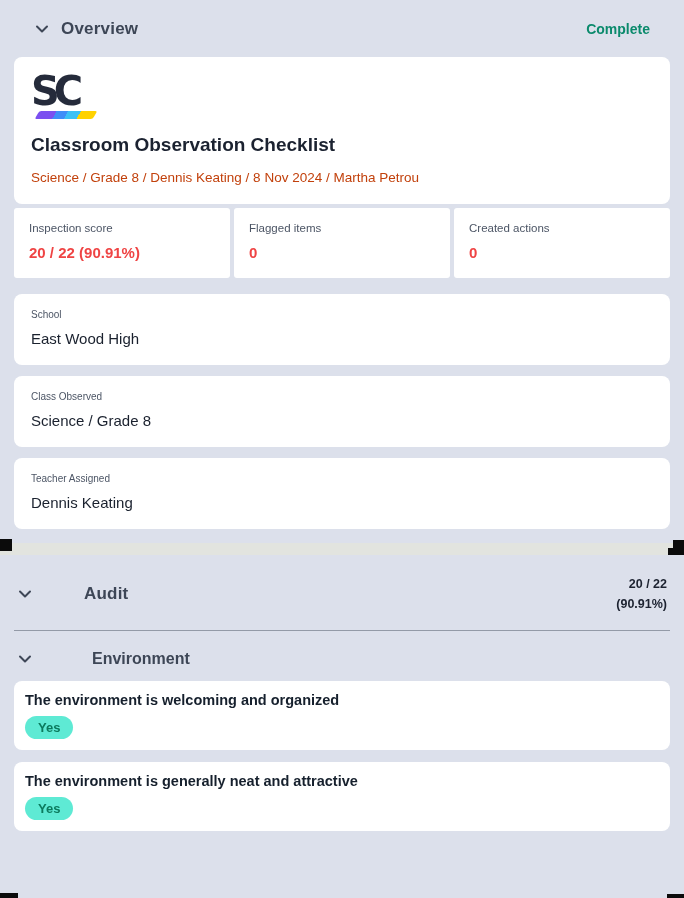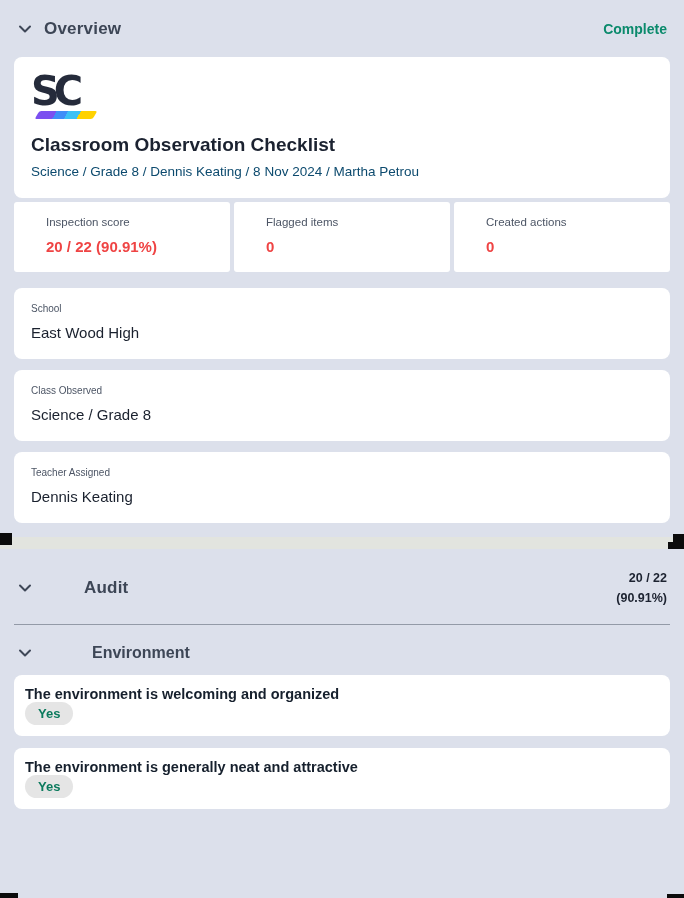--- a/index.html
+++ b/index.html
@@ -7,21 +7,21 @@
   body {
     background:#dce0eb;
     font-family:"Liberation Sans", sans-serif;
     position:relative;
     overflow:hidden;
     color:#1b2230;
   }
   
   .sec-header {
     display:flex; align-items:center;
-    height:57px; padding:0 17px;
+    height:57px; padding:0 34px;
   }
   .chev { width:16px; height:16px; flex:0 0 16px; display:block; cursor:pointer; }
   .sec-title {
     margin-left:11px;
     font-size:17px; font-weight:700; color:#3d4656;
     letter-spacing:.2px;
   }
   .complete-link {
     margin-left:auto;
     color:#0b8a6c; font-size:14px; font-weight:700;
@@ -42,24 +42,24 @@
     width:58px; height:8px; margin:1px 0 0 6px;
     transform:skewX(-30deg);
     border-radius:2px;
     background:linear-gradient(90deg,
       #7b50f0 0%, #7b50f0 30%,
       #3f8ef8 30%, #3f8ef8 50%,
       #3cc1f5 50%, #3cc1f5 72%,
       #ffd200 72%, #ffd200 100%);
   }
   .doc-title { margin-top:15px; font-size:19px; font-weight:700; color:#1b2230; }
-  .doc-subtitle { margin-top:8px; font-size:13.5px; color:#0c4a6e; }
+  .doc-subtitle { margin-top:14px; font-size:13.5px; color:#c2410c; }
   
   .stats-row { display:flex; gap:4px; margin:4px 14px 0; }
-  .stat-box { flex:1; background:#fff; border-radius:3px; padding:14px 32px 17px; }
+  .stat-box { flex:1; background:#fff; border-radius:3px; padding:14px 15px 17px; }
   .stat-label { font-size:11.5px; color:#4c5565; }
   .stat-value { margin-top:10px; font-size:15px; font-weight:700; color:#ef4444; }
   
   .field-card {
     margin:11px 14px 0; background:#fff; border-radius:8px;
     padding:15px 17px 18px;
   }
   .field-card.first { margin-top:16px; }
   .field-label { font-size:10px; color:#4c5565; }
   .field-value { margin-top:10px; font-size:15px; color:#1a212e; }
@@ -72,22 +72,22 @@
   
   .audit-header { display:flex; align-items:center; padding:12px 17px 8px; min-height:48px;gap:40px; }
   .audit-score { margin-left:auto; text-align:right; font-size:12.5px; font-weight:600; color:#1c2230; line-height:1.6; }
   .audit-divider { height:1px; background:#939aa7; margin:8px 14px 0; }
   .env-header { display:flex; align-items:center; padding:19px 17px 13px;gap:48px; }
   .env-title { margin-left:11px; font-size:16px; font-weight:700; color:#3d4656; }
   
   .question-card { margin:0 14px 12px; background:#fff; border-radius:8px; padding:11px; }
   .q-text { font-size:14.5px; font-weight:700; color:#16202d; }
   .q-badge {
-    display:inline-block; margin-top:0;
-    background:#e5e5e5; color:#0b7a5d;
+    display:inline-block; margin-top:8px;
+    background:#5eead4; color:#0b7a5d;
     font-size:13px; font-weight:600;
     padding:4px 13px; border-radius:13px;
   }
   
   .bm-left { position:absolute; bottom:0; left:0; width:18px; height:5px; background:#0b0b0b; }
   .bm-right { position:absolute; bottom:0; right:0; width:17px; height:4px; background:#0b0b0b; }
 </style>
 </head>
 <body>
 

